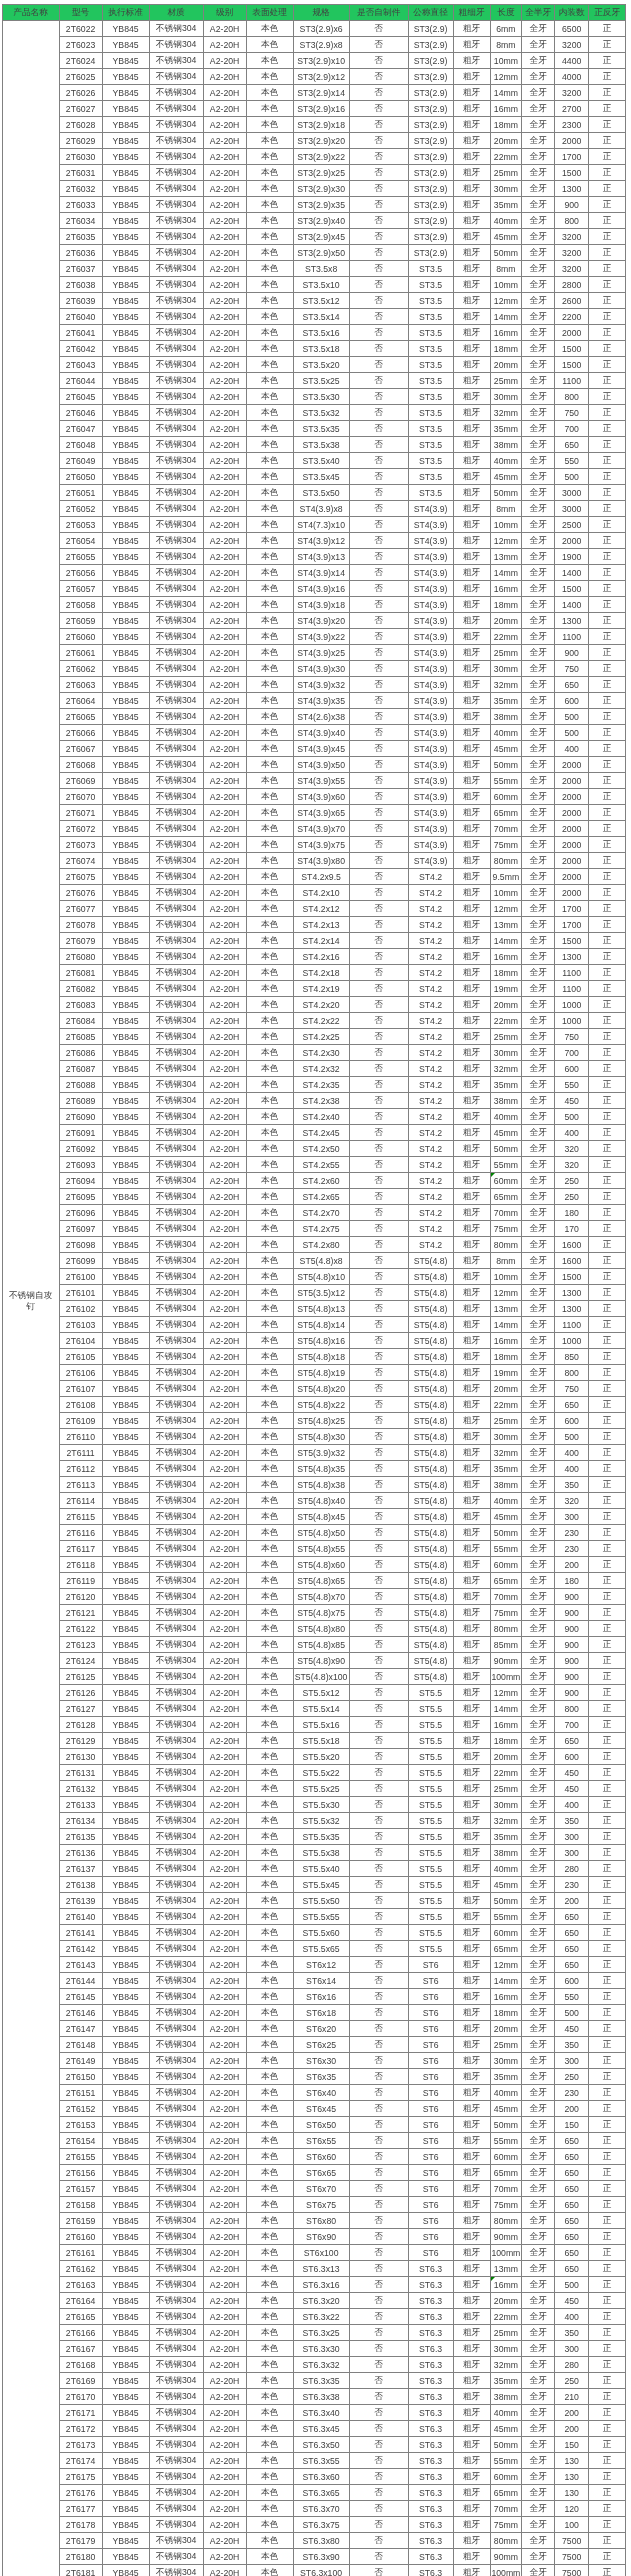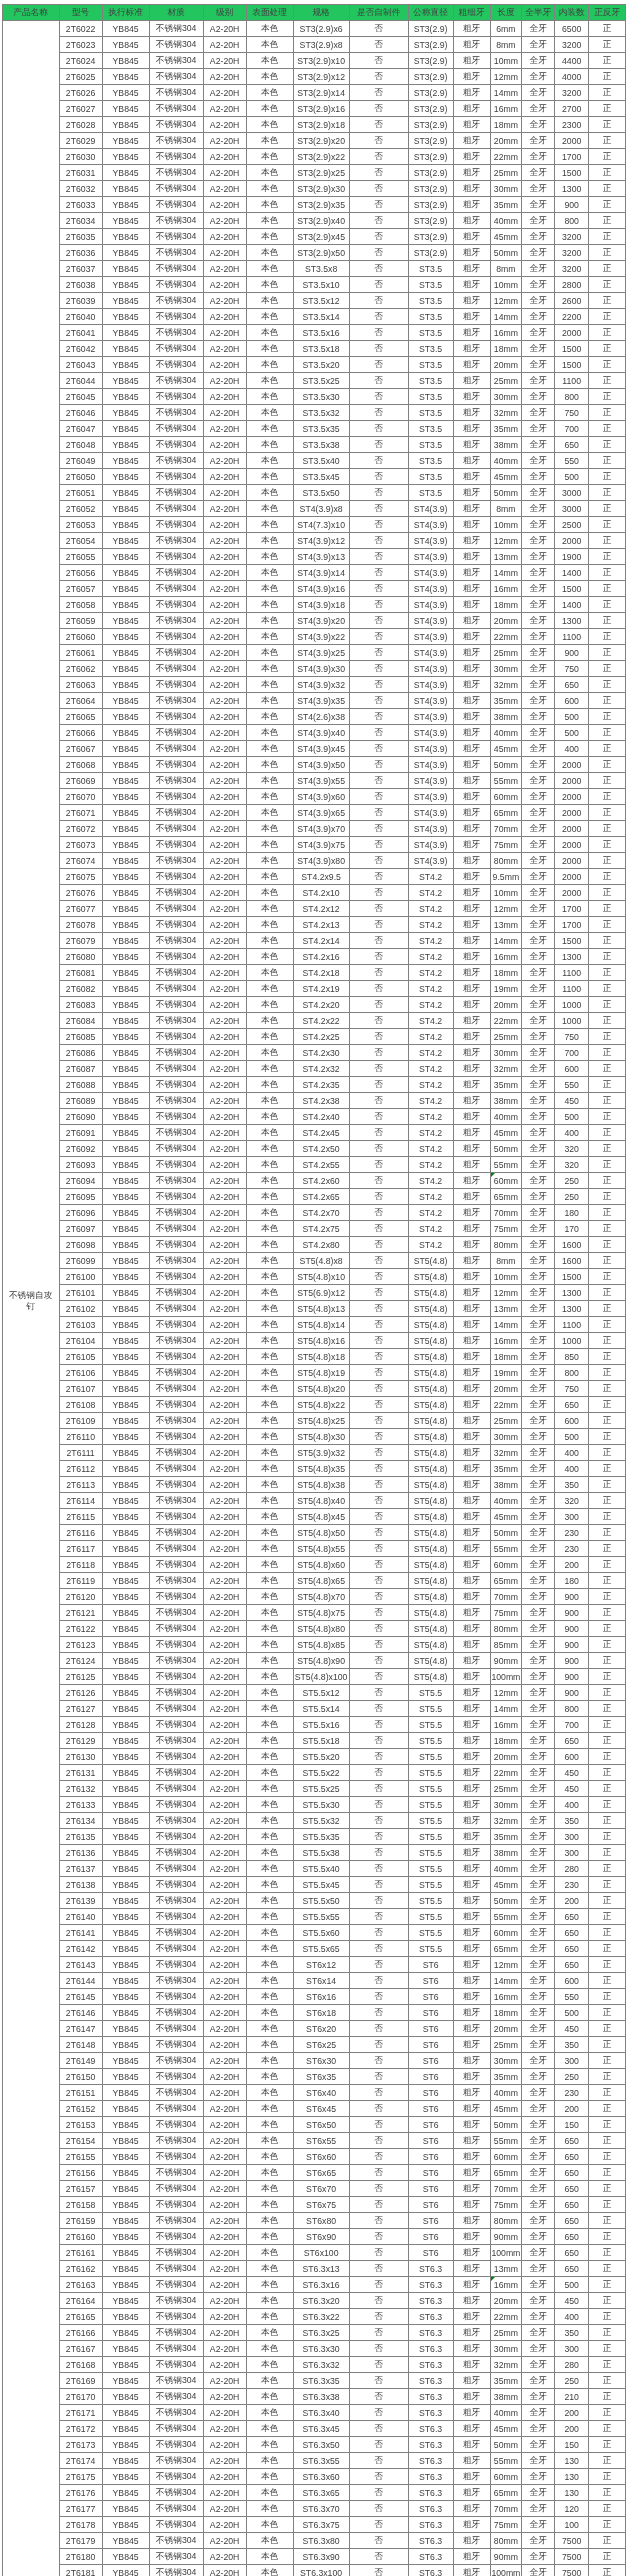--- a/index.html
+++ b/index.html
@@ -1269,21 +1269,21 @@
         <td data-name="cell-thread-coverage">全牙</td>
         <td data-name="cell-qty">1500</td>
         <td data-name="cell-direction">正</td>
       </tr>
       <tr data-name="table-row">
         <td data-name="cell-model">2T6101</td>
         <td data-name="cell-standard">YB845</td>
         <td data-name="cell-material">不锈钢304</td>
         <td data-name="cell-grade">A2-20H</td>
         <td data-name="cell-surface">本色</td>
-        <td data-name="cell-spec">ST5(6.9)x12</td>
+        <td data-name="cell-spec">ST5(3.5)x12</td>
         <td data-name="cell-self-made">否</td>
         <td data-name="cell-diameter">ST5(4.8)</td>
         <td data-name="cell-thread-type">粗牙</td>
         <td data-name="cell-length">12mm</td>
         <td data-name="cell-thread-coverage">全牙</td>
         <td data-name="cell-qty">1300</td>
         <td data-name="cell-direction">正</td>
       </tr>
       <tr data-name="table-row">
         <td data-name="cell-model">2T6102</td>

